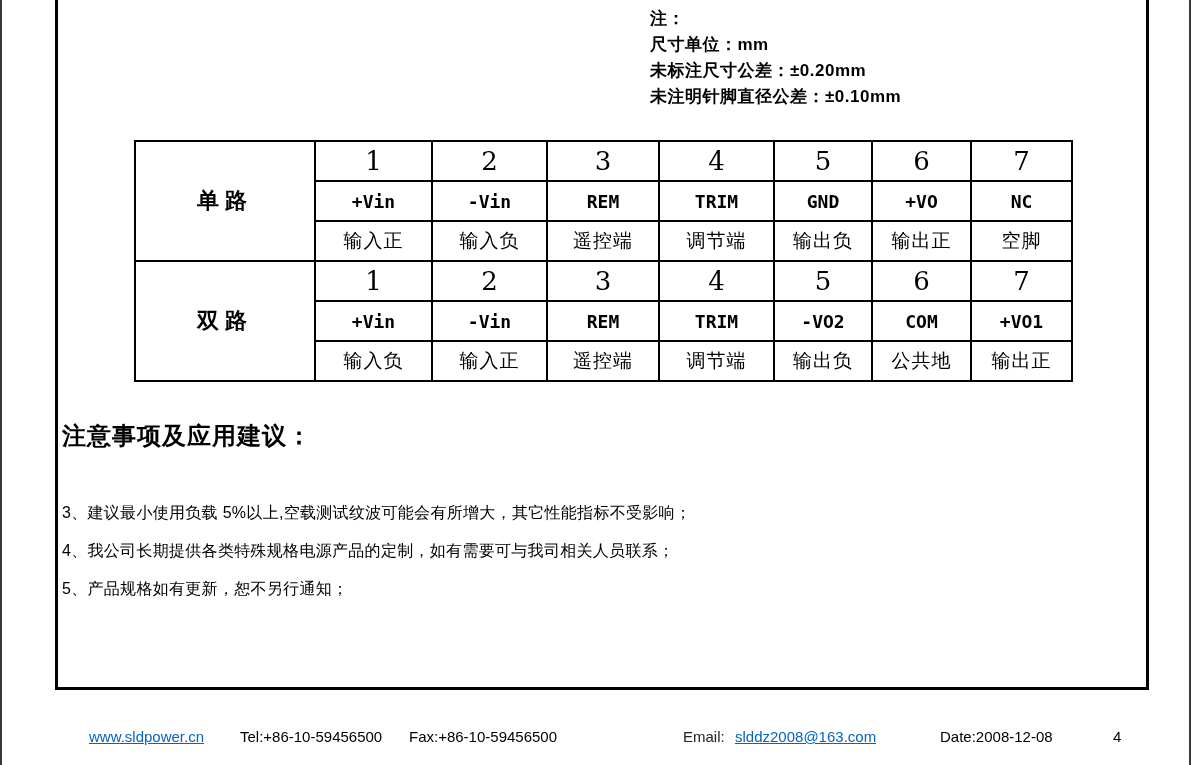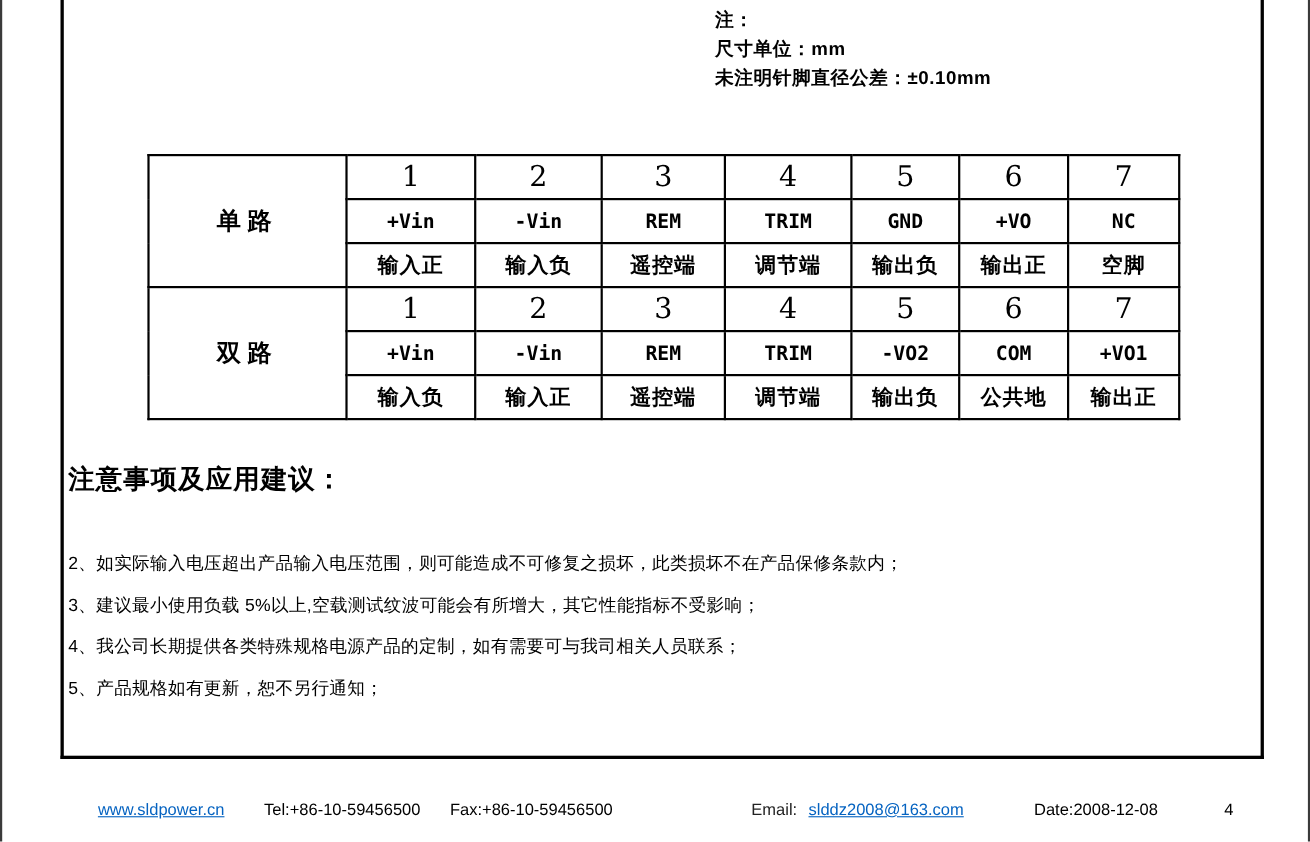--- a/index.html
+++ b/index.html
@@ -62,21 +62,21 @@
   .pin-table td.pin-num {
     font-family: "DejaVu Serif", "Liberation Serif", serif;
     font-size: 26px;
   }
   .pin-table td.pin-name {
     font-family: "DejaVu Sans Mono", "Liberation Mono", monospace;
     font-weight: bold;
     font-size: 18px;
   }
   .pin-table td.pin-desc {
-    font-weight: bold;
+    font-weight: normal;
     font-size: 19px;
     letter-spacing: 1px;
   }
 
   
   .section-heading {
     position: absolute;
     left: 62px; top: 420px;
     font-size: 24px;
     font-weight: bold;
@@ -120,20 +120,21 @@
 <body>
 
 <div class="outer-edge-left"></div>
 <div class="outer-edge-right"></div>
 
 <div class="content-frame"></div>
 
 <div class="notes">
   <div>注：</div>
   <div>尺寸单位：mm</div>
+  <div>未标注尺寸公差：±0.20mm</div>
   <div>未注明针脚直径公差：±0.10mm</div>
 </div>
 
 <table class="pin-table">
   <colgroup>
     <col style="width:180px">
     <col style="width:117px">
     <col style="width:115px">
     <col style="width:112px">
     <col style="width:115px">
@@ -197,21 +198,20 @@
         <td class="pin-desc">输出负</td>
         <td class="pin-desc">公共地</td>
         <td class="pin-desc">输出正</td>
       </tr>
     </tbody>
 </table>
 
 <div class="section-heading">注意事项及应用建议：</div>
 
 <div class="notice-list">
-    <div class="notice-item">2、如实际输入电压超出产品输入电压范围，则可能造成不可修复之损坏，此类损坏不在产品保修条款内；</div>
     <div class="notice-item">3、建议最小使用负载 5%以上,空载测试纹波可能会有所增大，其它性能指标不受影响；</div>
     <div class="notice-item">4、我公司长期提供各类特殊规格电源产品的定制，如有需要可与我司相关人员联系；</div>
     <div class="notice-item">5、产品规格如有更新，恕不另行通知；</div>
   </div>
 
 <div class="footer">
   <a class="f-abs f-website doc-link" style="color: rgb(5, 99, 193);">www.sldpower.cn</a>
   <span class="f-abs f-tel">Tel:+86-10-59456500</span>
   <span class="f-abs f-fax">Fax:+86-10-59456500</span>
   <span class="f-abs f-email-label">Email:</span>

